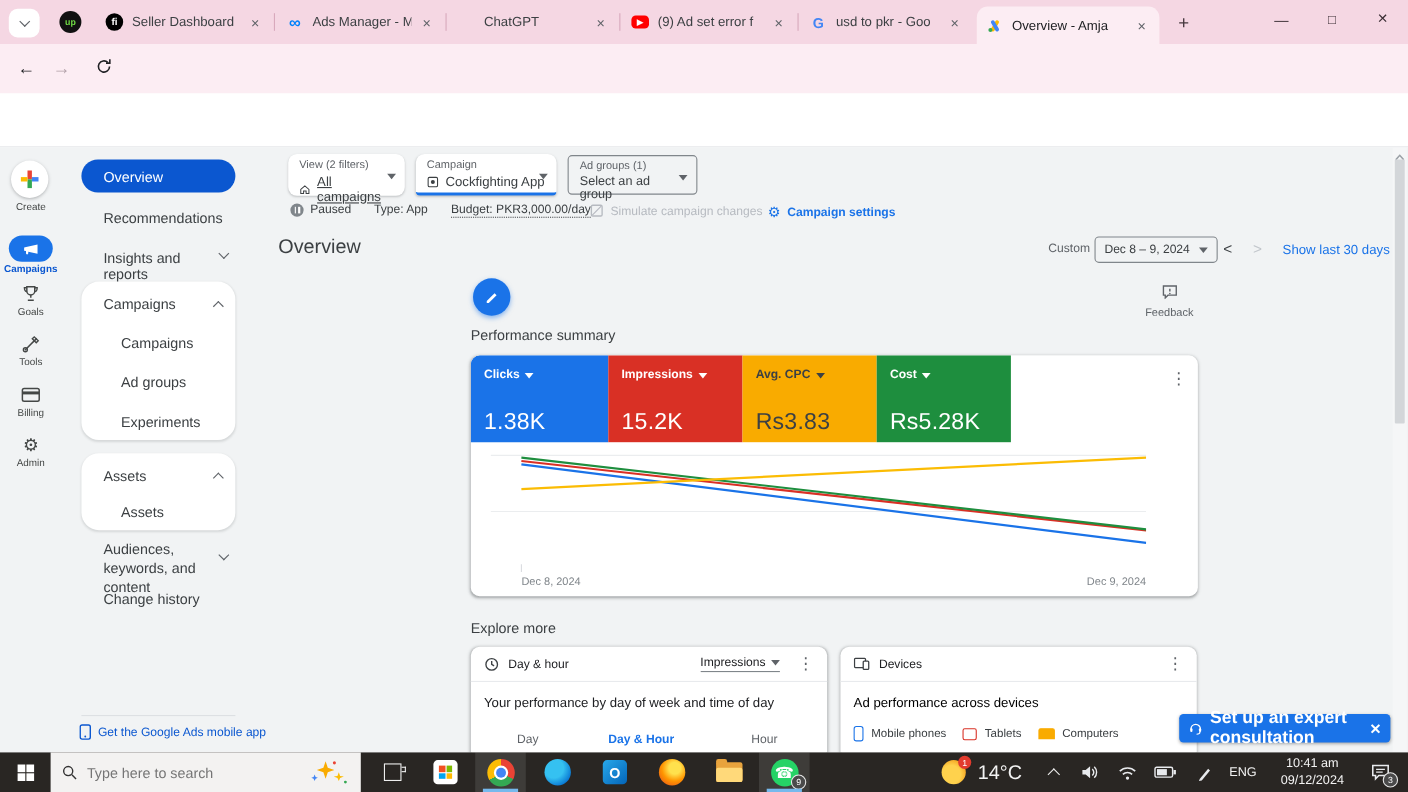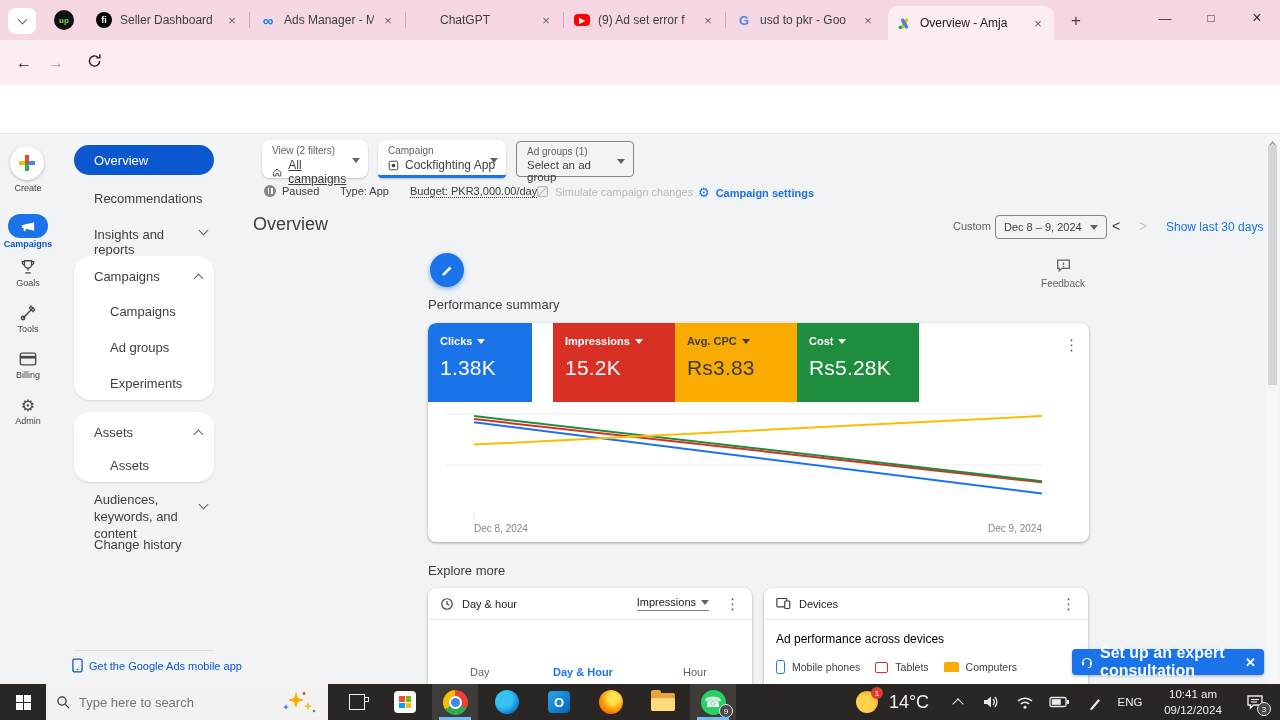--- a/index.html
+++ b/index.html
@@ -66,21 +66,21 @@
 .statusrow{position:absolute;font-size:11px;color:#3c4043;display:flex;align-items:center;gap:6px}
 .pauseic{width:12px;height:12px;border-radius:50%;background:#80868b;position:relative}
 .pauseic:before{content:"";position:absolute;left:3.5px;top:3px;width:1.8px;height:6px;background:#fff}
 .pauseic:after{content:"";position:absolute;left:6.8px;top:3px;width:1.8px;height:6px;background:#fff}
 
 .datebox{position:absolute;border:1px solid #80868b;border-radius:4px;height:24px;display:flex;align-items:center;padding:0 8px;gap:8px;font-size:11px;color:#3c4043;background:#f1f3f4}
 
 .card{position:absolute;background:#fff;border-radius:8px;box-shadow:0 1px 2px rgba(60,64,67,.3),0 1px 3px 1px rgba(60,64,67,.12)}
 .metric{position:absolute;top:0;height:79px;padding:12px 0 0 12px}
 .metric .ml{font-size:11px;font-weight:bold;display:flex;align-items:center;gap:5px}
-.metric .mv{font-size:21px;margin-top:9px;letter-spacing:.2px}
+.metric .mv{font-size:21px;margin-top:25px;letter-spacing:.2px}
 .kebab{color:#5f6368;font-size:15px;line-height:1}
 
 .ecard-h{position:absolute;left:0;top:0;right:0;height:32px;border-bottom:1px solid #e8eaed;display:flex;align-items:center;padding:0 12px;gap:8px;font-size:11px;color:#202124}
 .tabrow{position:absolute;font-size:11px;color:#5f6368}
 .sw{display:inline-block;border:1.5px solid #888;border-radius:2px}
 
 #consult{position:absolute;left:1072px;top:515px;width:192px;height:26px;background:#1a73e8;border-radius:4px;display:flex;align-items:center;color:#fff;padding:0 8px;gap:6px;box-shadow:0 1px 3px rgba(0,0,0,.3);z-index:5}
 #consult .ctext{font-size:16px;font-weight:bold;flex:1}
 
 #vscroll{position:absolute;right:1px;top:0;width:13px;height:550px;background:#f5f6f7}
@@ -453,21 +453,21 @@
           <path d="M2 2h14v10H7l-3 3v-3H2z" fill="none" stroke="#5f6368" stroke-width="1.5"></path>
           <line x1="9" y1="5" x2="9" y2="8" stroke="#5f6368" stroke-width="1.6"></line>
           <circle cx="9" cy="10.2" r="0.9" fill="#5f6368"></circle>
         </svg>
       <div style="font-size:10px;color:#5f6368;margin-top:2px">Feedback</div>
     </div>
 
     <div class="r" style="left:428px;top:163px;font-size:13px;color:#3c4043">Performance summary</div>
 
     <div class="card" style="left:428px;top:189px;width:661px;height:219px;overflow:hidden">
-      <div class="metric" style="left: 0px; width: 104px; border-radius: 8px 0px 0px; background: rgb(26, 115, 232); color: rgb(255, 255, 255);">
+      <div class="metric" style="left: 0px; width: 125px; border-radius: 8px 0px 0px; background: rgb(26, 115, 232); color: rgb(255, 255, 255);">
         <div class="ml">
             <span>Clicks</span>
             <span class="tri w"></span>
           </div>
         <div class="mv">1.38K</div>
       </div>
       <div class="metric" style="left: 125px; width: 122px; background: rgb(217, 48, 37); color: rgb(255, 255, 255);">
         <div class="ml">
             <span>Impressions</span>
             <span class="tri w"></span>
@@ -511,20 +511,21 @@
             <circle cx="8" cy="8" r="6" fill="none" stroke="#3c4043" stroke-width="1.4"></circle>
             <path d="M8 4.5V8l2.5 1.5" fill="none" stroke="#3c4043" stroke-width="1.4"></path>
           </svg>
         <span style="flex:1">Day &amp; hour</span>
         <span style="display:flex;align-items:center;gap:5px;border-bottom:1px solid #80868b;padding-bottom:2px">
           <span>Impressions</span>
           <span class="tri"></span>
         </span>
         <span class="kebab" style="margin-left:8px">⋮</span>
       </div>
+      <div class="r" style="left:12px;top:44px;font-size:12px;color:#202124">Your performance by day of week and time of day</div>
       <div class="tabrow" style="left:42px;top:78px">Day</div>
       <div class="tabrow" style="left:125px;top:78px;color:#1a73e8;font-weight:bold">Day &amp; Hour</div>
       <div class="tabrow" style="left:255px;top:78px">Hour</div>
     </div>
 
     <div class="card" style="left:764px;top:454px;width:324px;height:140px">
       <div class="ecard-h">
         <svg width="15" height="13" viewBox="0 0 18 14">
             <rect x="1" y="1" width="12" height="10" rx="1" fill="none" stroke="#3c4043" stroke-width="1.4"></rect>
             <rect x="10.5" y="4" width="6" height="9" rx="1" fill="#fff" stroke="#3c4043" stroke-width="1.4"></rect>

